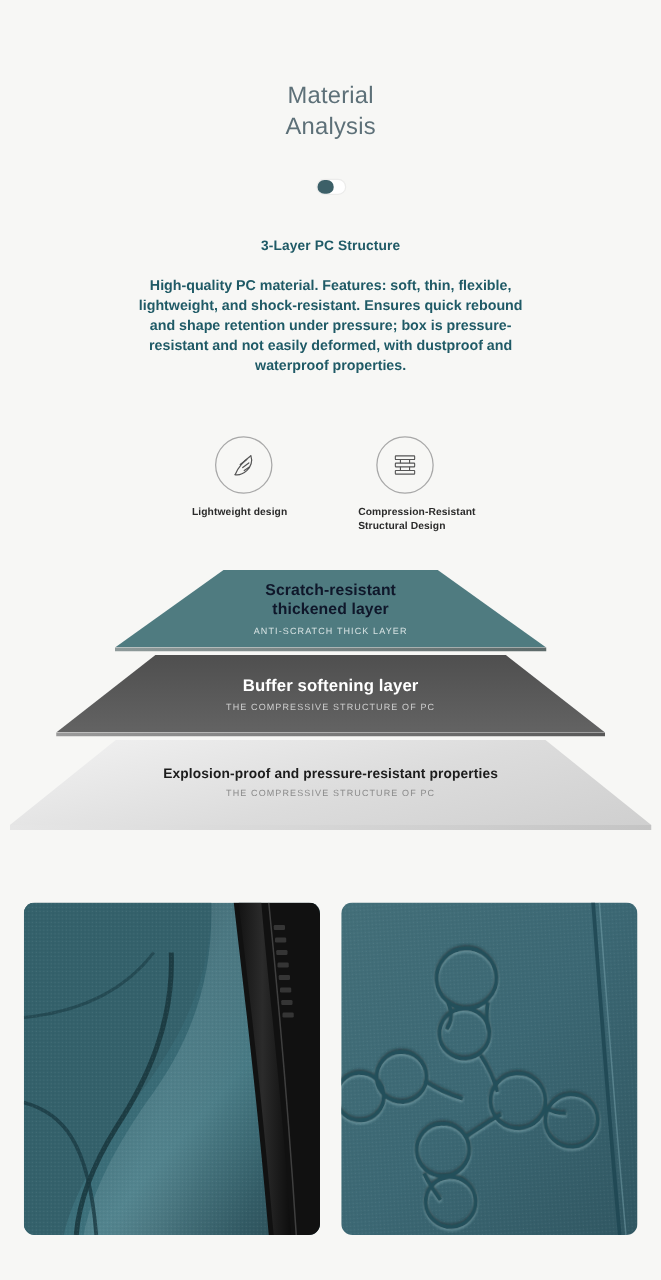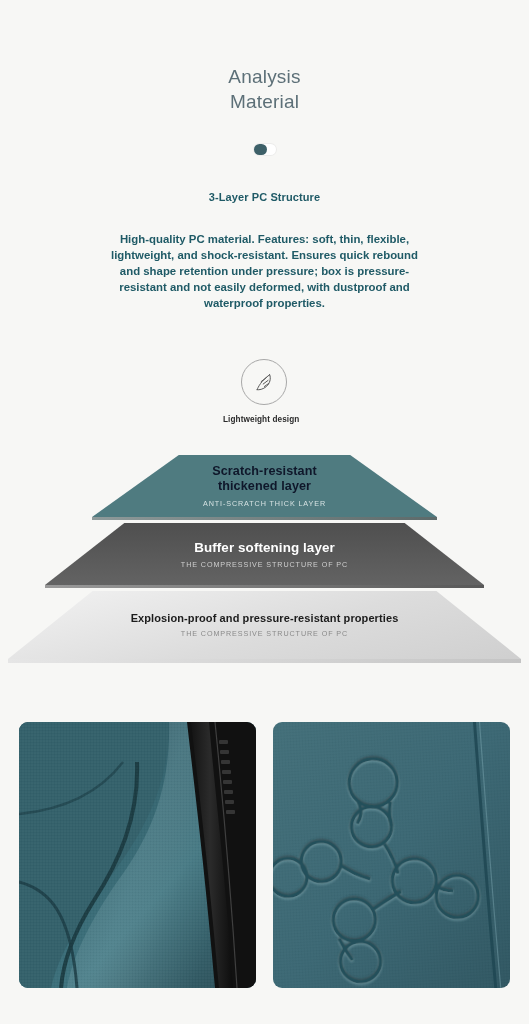--- a/index.html
+++ b/index.html
@@ -50,21 +50,21 @@
   
   .heading {
     margin-top: 36px;
     text-align: center;
     color: #1f5a66;
     font-size: 11px;
     font-weight: bold;
     letter-spacing: 0.1px;
   }
   .body-copy {
-    margin: 28px auto 0;
+    margin: 18px auto 0;
     width: 312px;
     text-align: center;
     color: #1f5a66;
     font-size: 11.4px;
     line-height: 16px;
     font-weight: bold;
   }
 
   
   .features {
@@ -175,22 +175,22 @@
     border-radius: 9px;
     overflow: hidden;
     position: relative;
   }
   .photo svg { display: block; width: 100%; height: 100%; }
 </style>
 </head>
 <body>
 
 <div class="section-title">
+  <span class="t-line">Material</span>
   <span class="t-line">Analysis</span>
-  <span class="t-line">Material</span>
 </div>
 
 <div class="divider-dot-wrap">
   <div class="divider-dot"></div>
 </div>
 
 <div class="heading">3-Layer PC Structure</div>
 <div class="body-copy">High-quality PC material. Features: soft, thin, flexible, lightweight, and shock-resistant. Ensures quick rebound and shape retention under pressure; box is pressure-resistant and not easily deformed, with dustproof and waterproof properties.</div>
 
 <div class="features">
@@ -199,20 +199,31 @@
     <div class="feature-circle">
       <svg viewBox="0 0 32 32" width="26" height="26" fill="none" stroke="#555" stroke-width="1.2" stroke-linecap="round" stroke-linejoin="round">
         <path d="M23 7c2 5 0 11-4 14.5S10 26 7.5 25.5"></path>
         <path d="M7.5 25.5C9 22 12 15 23 7"></path>
         <path d="M19 10.5l-6.5 5M21 14l-6 4.5M21.5 18l-5 3.5"></path>
       </svg>
     </div>
     <div class="feature-label">Lightweight design</div>
   </div>
 
+  <div class="feature f-right">
+    <div class="feature-circle">
+      <svg viewBox="0 0 32 32" width="26" height="26" fill="none" stroke="#555" stroke-width="1.1" stroke-linejoin="round">
+        <rect x="6.5" y="7" width="19" height="3.6" rx="0.6"></rect>
+        <rect x="6.5" y="14.2" width="19" height="3.6" rx="0.6"></rect>
+        <rect x="6.5" y="21.4" width="19" height="3.6" rx="0.6"></rect>
+        <path d="M11.5 10.6v3.6M20.5 10.6v3.6M11.5 17.8v3.6M20.5 17.8v3.6"></path>
+      </svg>
+    </div>
+    <div class="feature-label">Compression-Resistant Structural Design</div>
+  </div>
 
 </div>
 
 <div class="pyramid">
 
   <div class="layer layer-1">
     <div class="layer-face">
       <div class="layer-title">
         <span>Scratch-resistant</span><br>
         <span>thickened layer</span>

